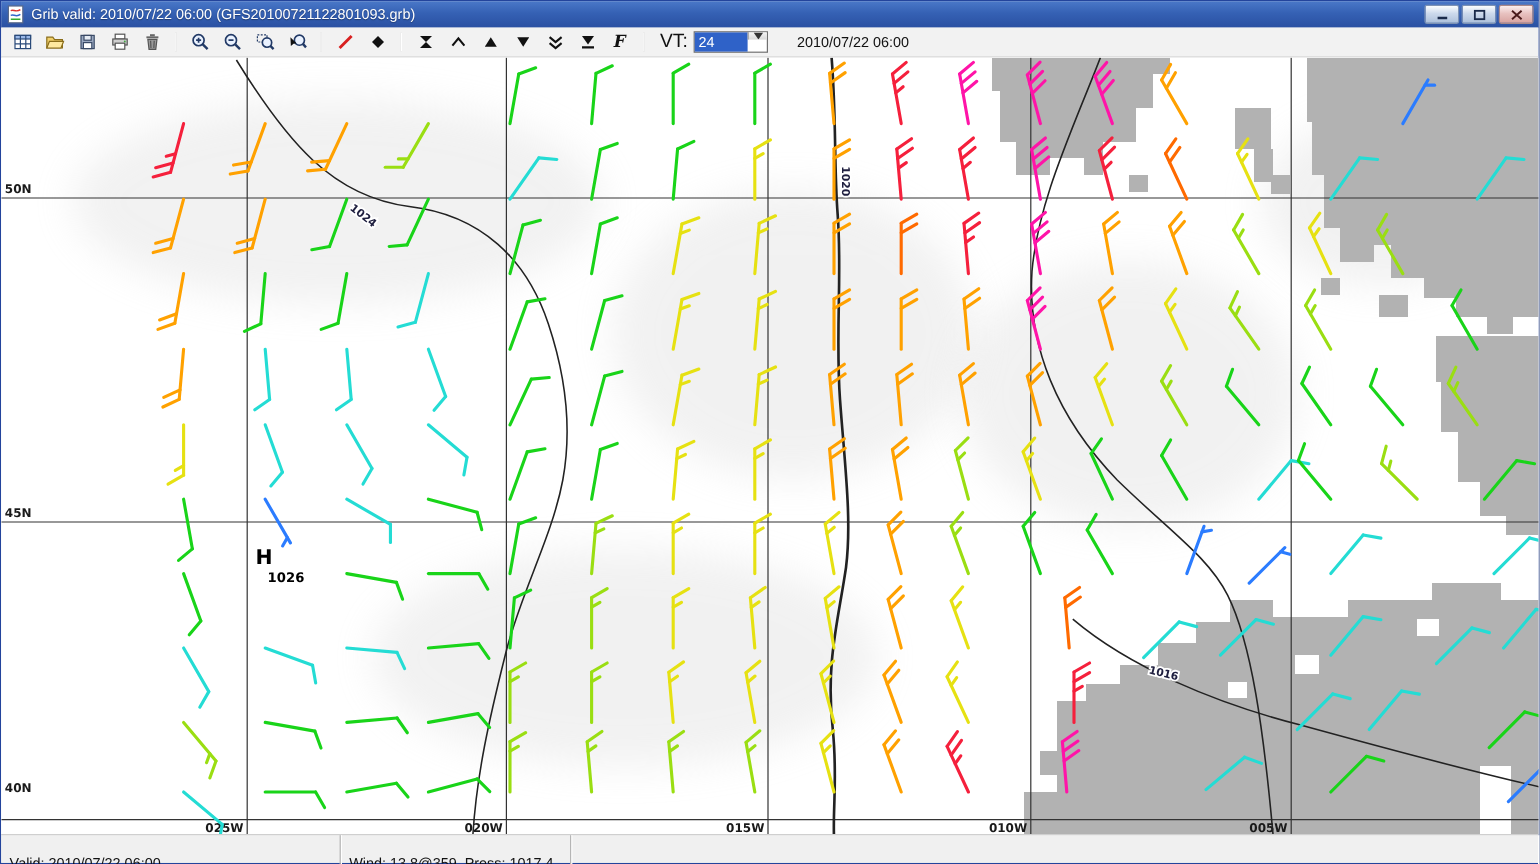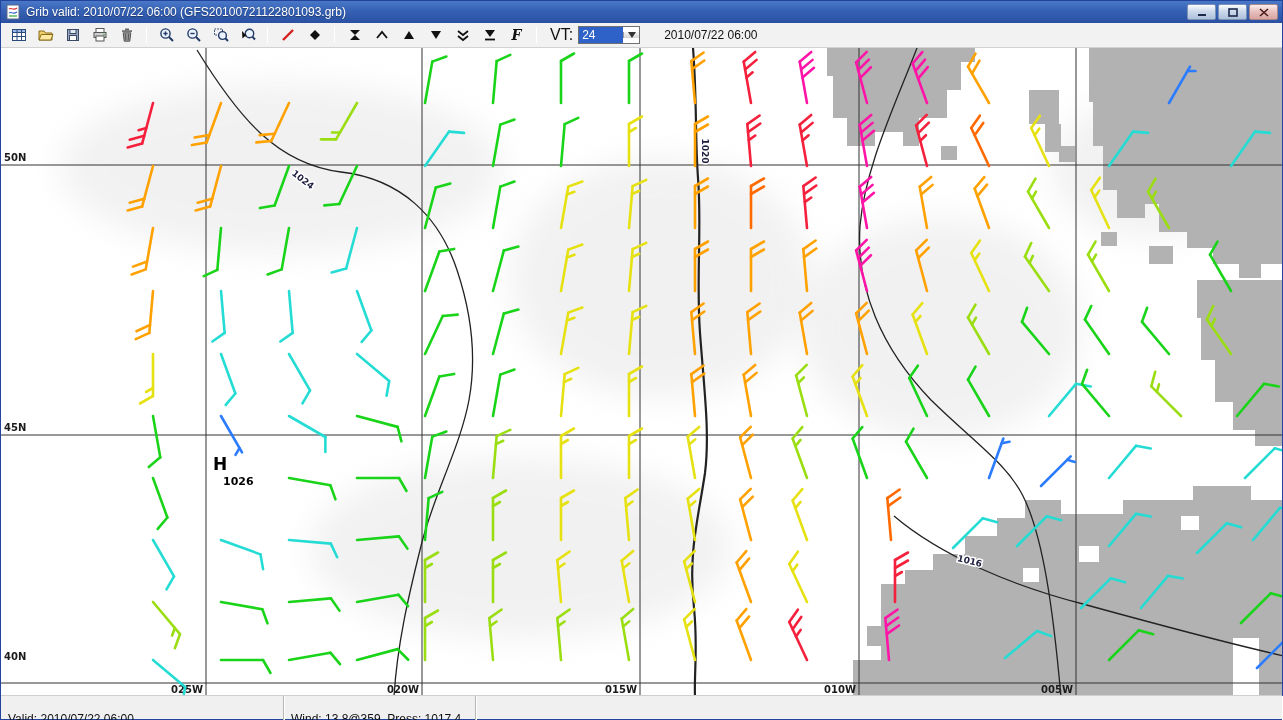--- a/index.html
+++ b/index.html
@@ -16,21 +16,21 @@
   .wbtn.close{background:linear-gradient(180deg,#fbeeee,#e8c2c0 45%,#d8a3a0);border-color:#a88}
   .wbtn svg{display:block}
 
   
   .toolbar{height:25px;flex:0 0 25px;background:#f2f2f2;border-bottom:1px solid #d2d2d2;display:flex;align-items:center;padding:0 5px;gap:2px}
   .tbtn{width:25px;height:21px;background:transparent;border:1px solid transparent;display:flex;align-items:center;justify-content:center;padding:0}
   .tbtn svg{display:block}
   .tsep{width:1px;height:16px;background:#c2c2c2;border-right:1px solid #fff;margin:0 5px}
   .ficon{font-family:"DejaVu Serif",serif;font-style:italic;font-weight:bold;font-size:14px;color:#111;width:18px;text-align:center}
   .vt-label{font-size:16px;color:#111;margin:0 3px 0 6px}
-  .combo{width:62px;height:18px;border:1px solid #707070;background:#fff;display:flex;align-items:center}
+  .combo{width:62px;height:18px;border:1px solid #707070;background:#fff;display:flex;align-items:flex-start}
   .combo-value{flex:1;background:#2f62c8;color:#fff;font-size:12px;line-height:16px;padding:0 3px}
   .combo-btn{width:16px;background:linear-gradient(#f4f4f4,#d8d8d8);border-left:1px solid #9a9a9a;display:flex;align-items:center;justify-content:center;padding:0}
   .tb-datetime{font-size:12px;color:#111;margin-left:22px;white-space:pre}
 
   
   .map-wrap{flex:1 1 auto;background:#fff;position:relative;overflow:hidden}
   .map-wrap svg{display:block;width:1283px;height:649px}
   .geo-label{font:bold 10px "DejaVu Sans",sans-serif;fill:#1a1a1a}
   .iso-label{font:bold 9px "DejaVu Sans",sans-serif;fill:#202040;paint-order:stroke;stroke:#ffffff;stroke-width:3px}
   .high-letter{font:bold 17px "DejaVu Sans",sans-serif;fill:#000}

